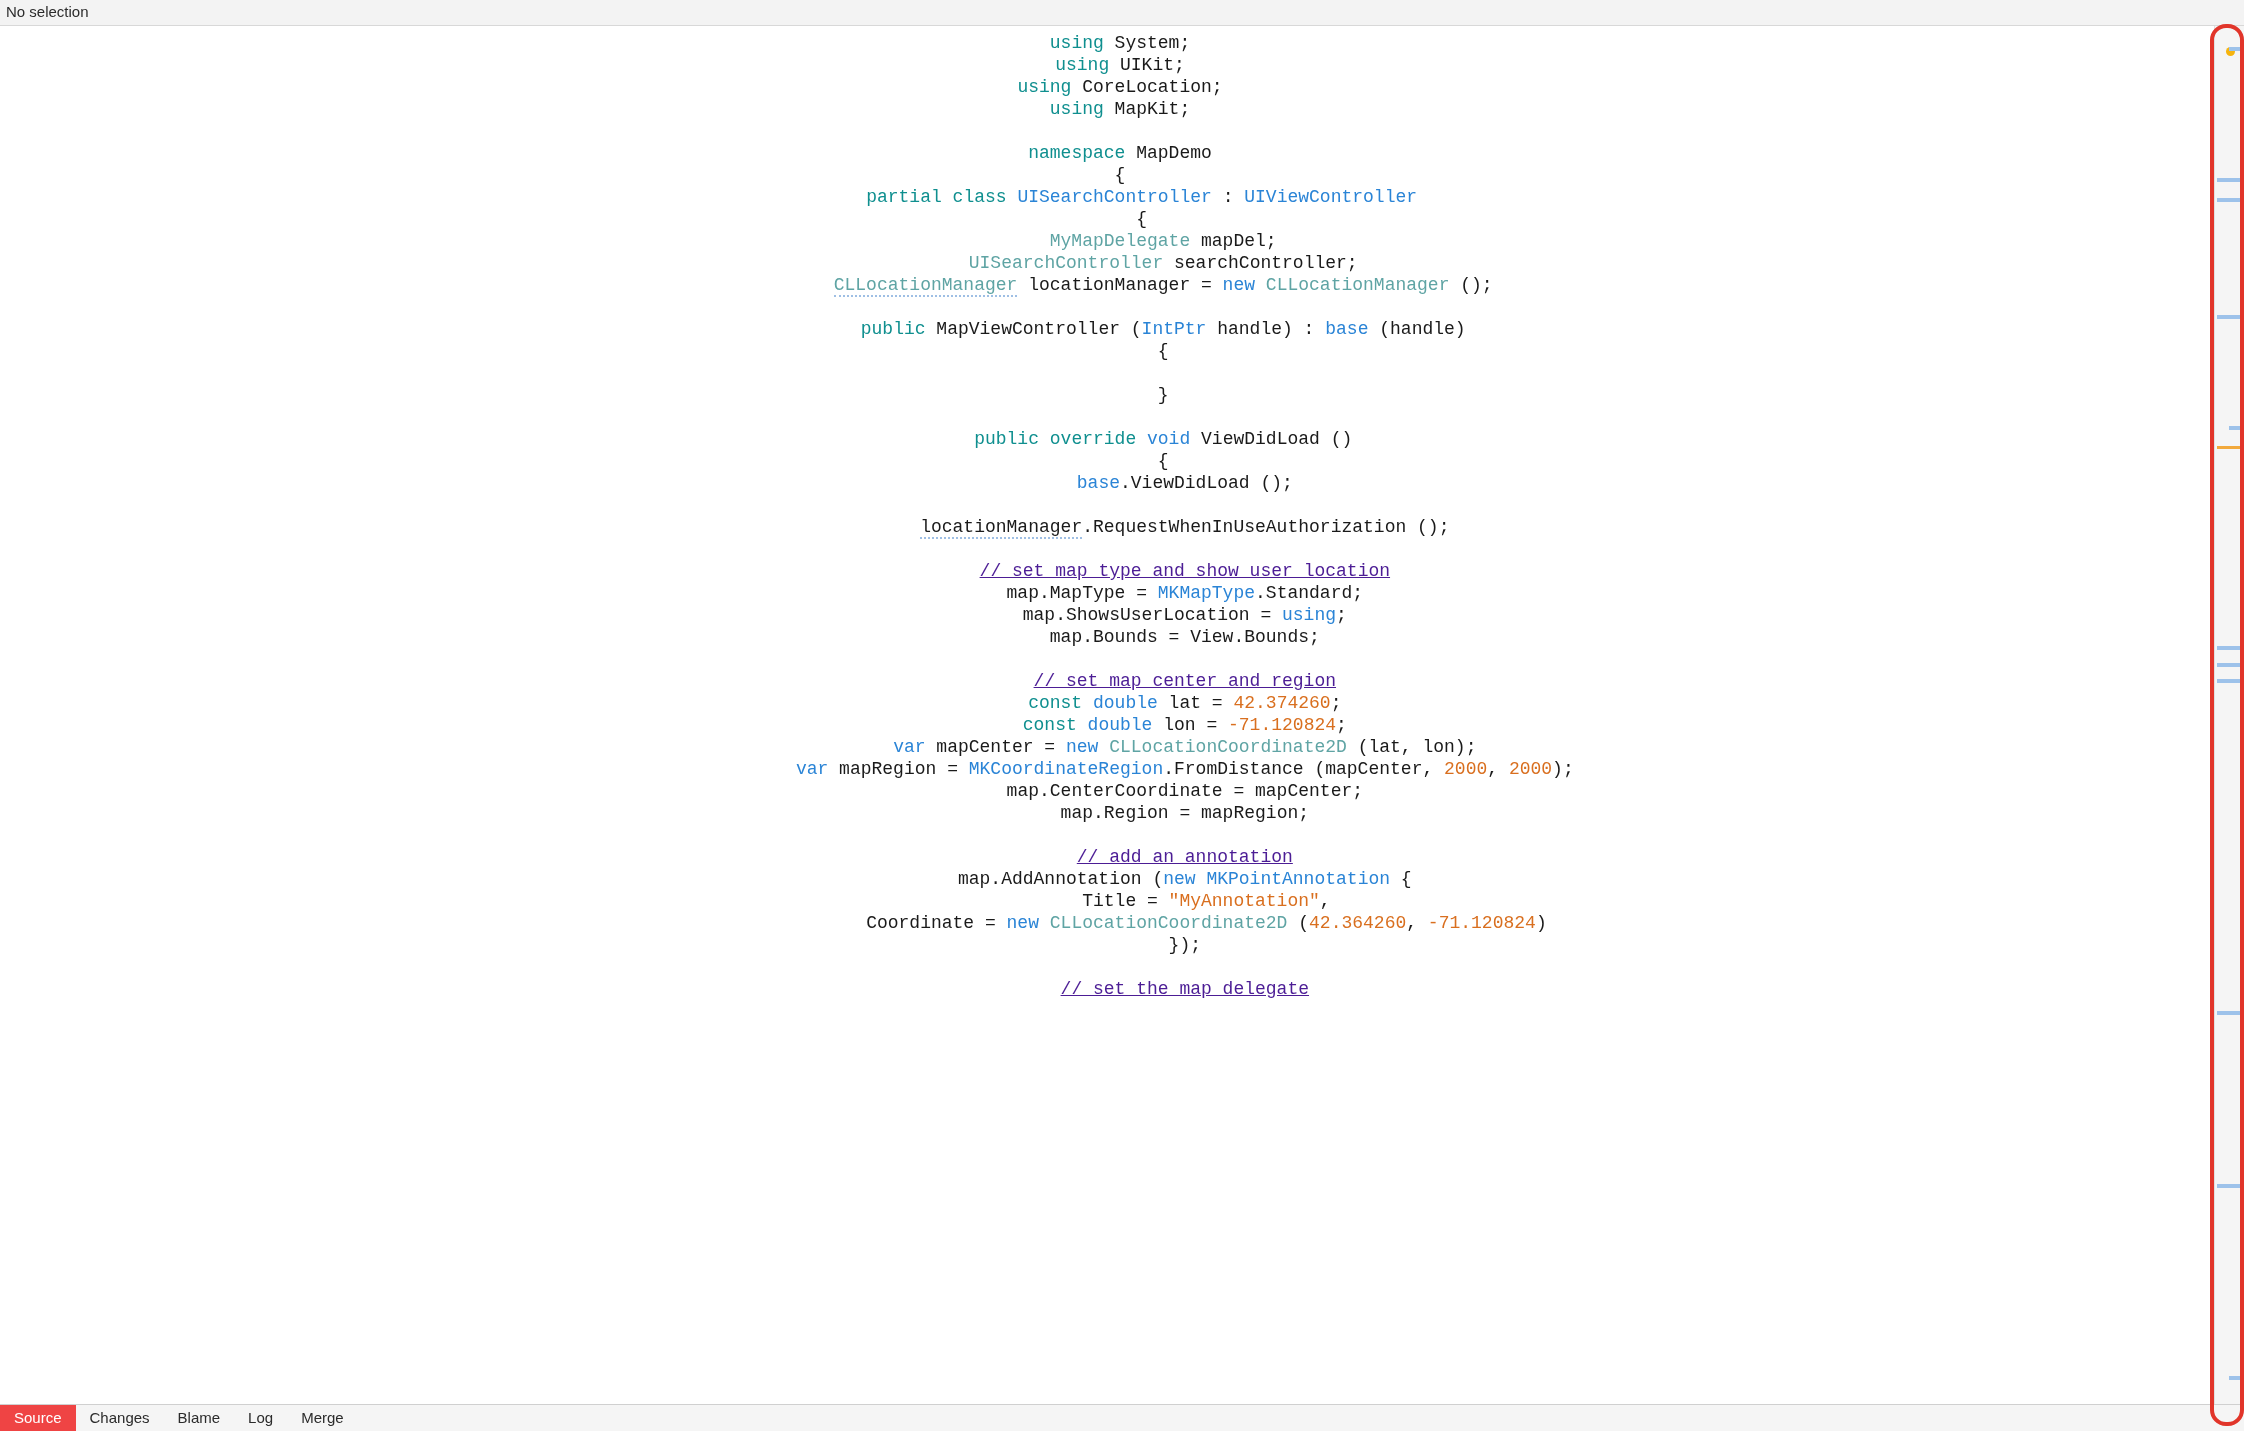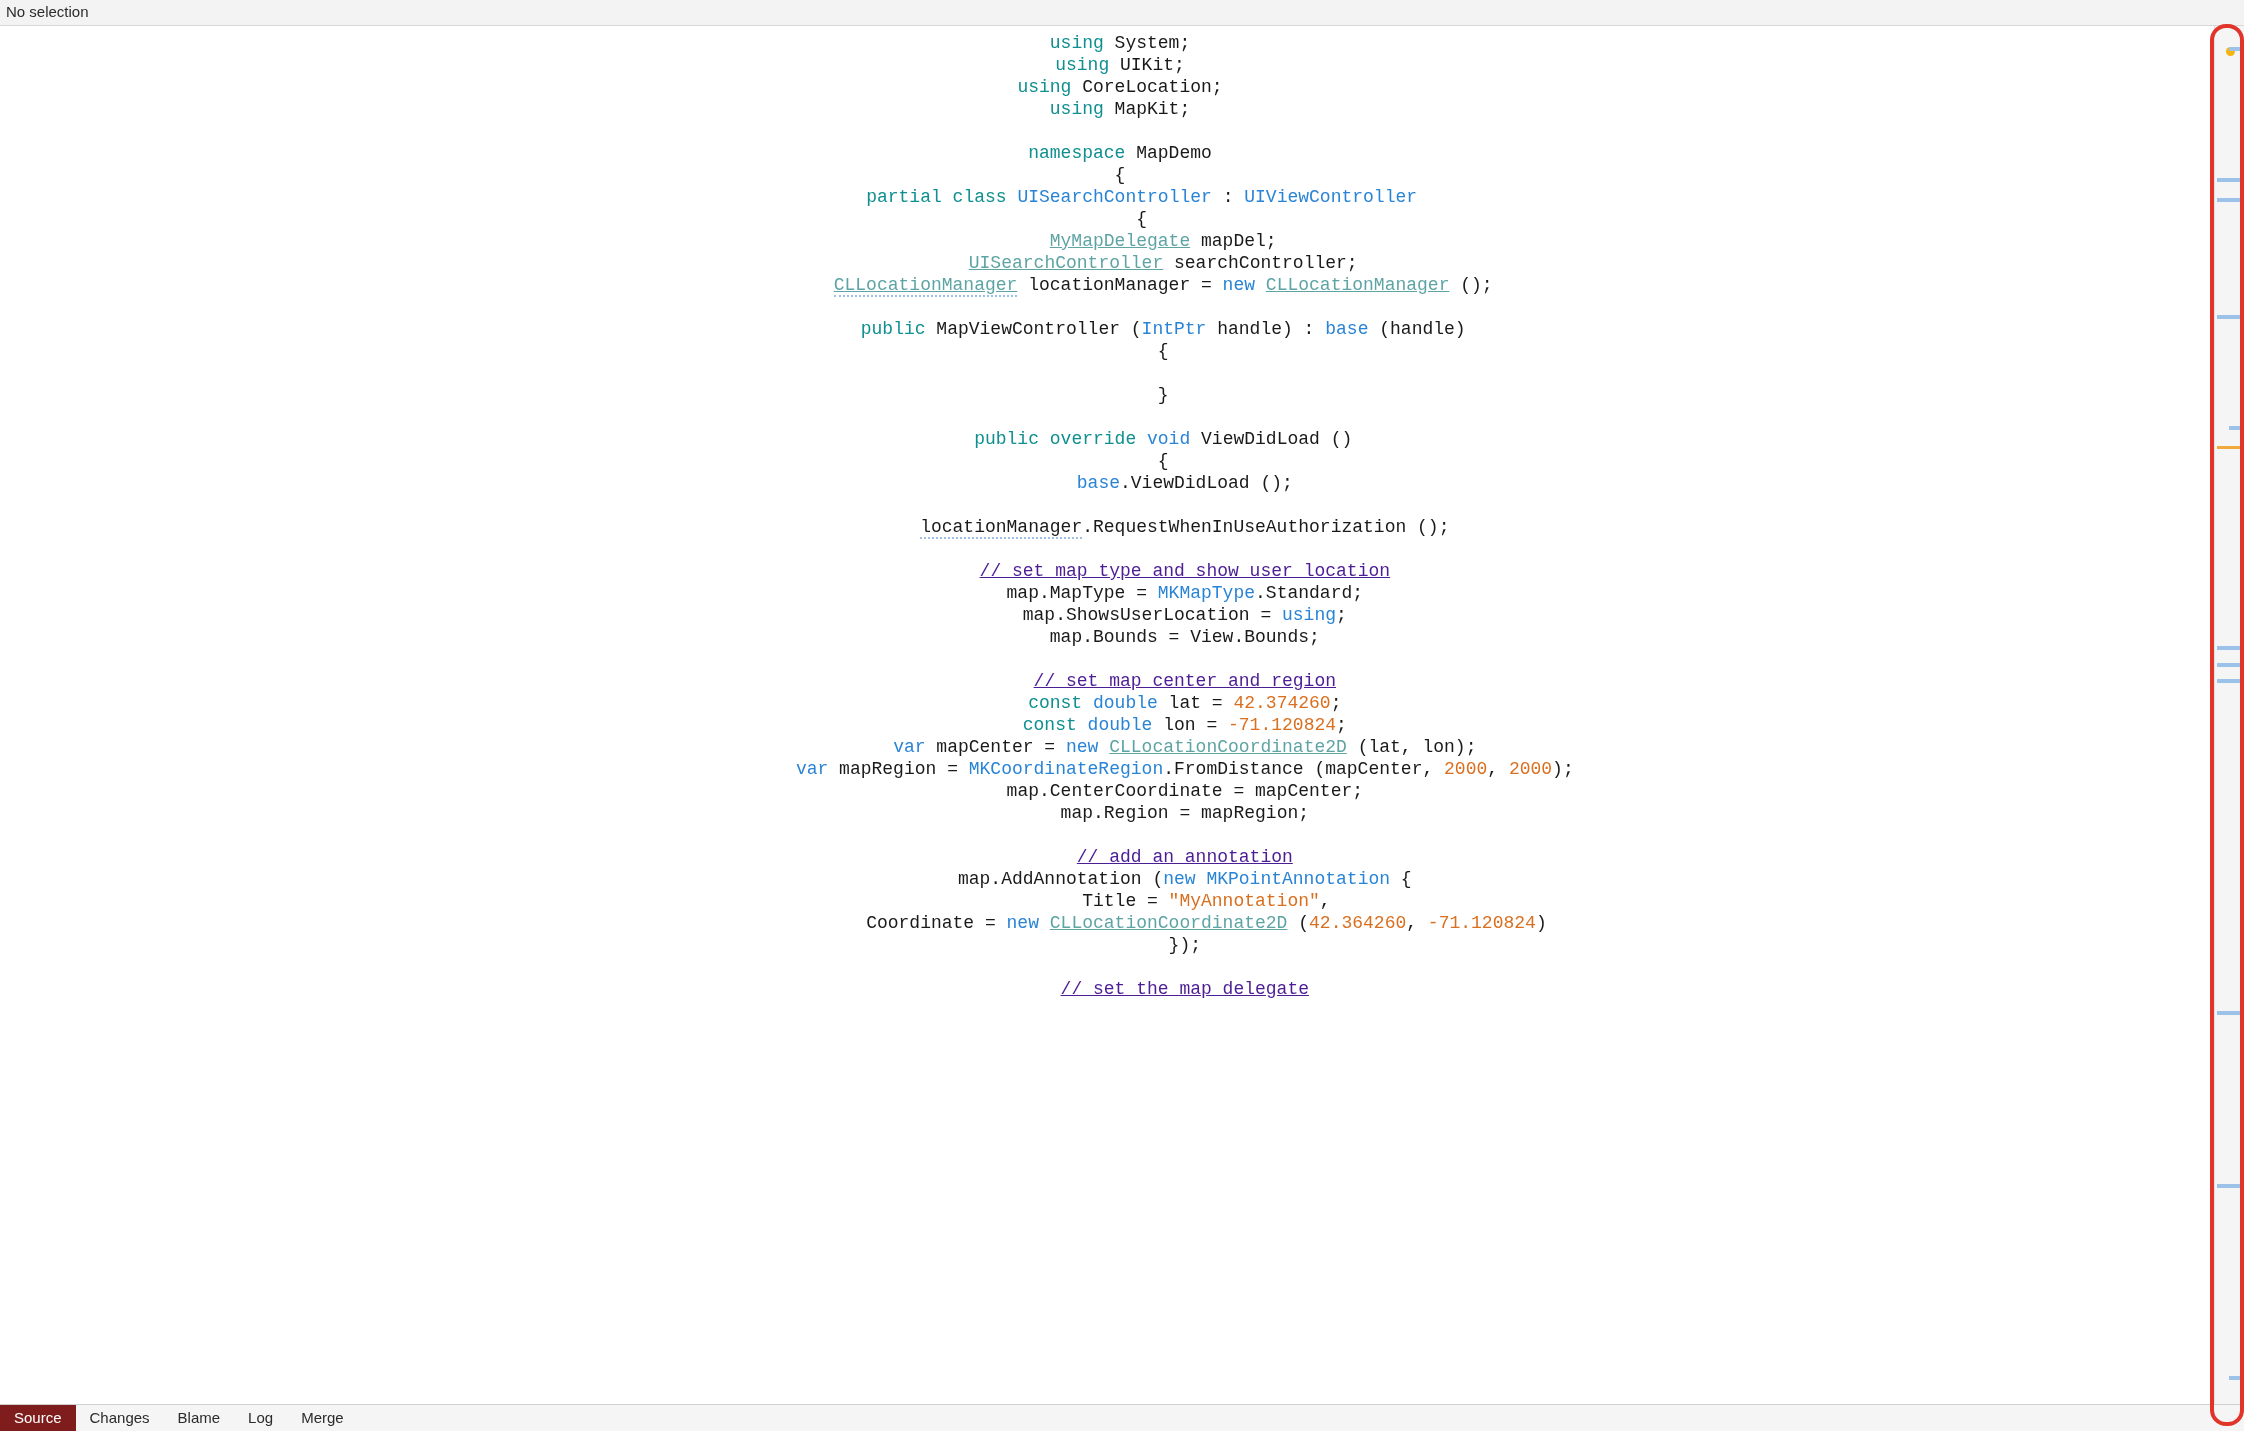--- a/index.html
+++ b/index.html
@@ -16,30 +16,30 @@
   
   .minimap { width:30px; background:#f5f5f5; border-left:1px solid #e0e0e0; position:relative; }
   .minimap .dot { position:absolute; left:11px; width:9px; height:9px; border-radius:50%; background:#f6b40e; }
   .minimap .mark-blue { position:absolute; left:2px; right:2px; height:4px; background:#9dc2ea; }
   .minimap .mark-orange { position:absolute; left:2px; right:2px; height:3px; background:#f2a93c; }
   .minimap .mark-blue.half { left:14px; }
 
   
   .bottom-tabs { display:flex; align-items:stretch; background:#f5f5f5; border-top:1px solid #d0d0d0; font-family:-apple-system, Helvetica, Arial, sans-serif; font-size:15px; }
   .bottom-tabs .tab { padding:4px 14px 5px 14px; color:#2b2b2b; cursor:pointer; }
-  .bottom-tabs .tab.active { background:#7f1d1d; color:#fff; }
+  .bottom-tabs .tab.active { background:#ef4444; color:#fff; }
 
   
   .callout { position:absolute; top:24px; right:0px; bottom:5px; width:34px; border:4px solid #e1352a; border-radius:16px; pointer-events:none; }
 
   
   .kw   { color:#0f8f8f; }      
   .kw2  { color:#2a84d6; }      
   .type { color:#2a84d6; }      
-  .type2{ color:#5fa4a4;text-decoration:underline; }      
+  .type2{ color:#5fa4a4; }      
   .ital { }  
   .cmt  { color:#4c1d95;text-decoration:underline; }
   .num  { color:#d96f1f; }
   .str  { color:#d96f1f; }
   .dotted { border-bottom:2px dotted #9fbfe4; }
 </style>
 </head>
 <body>
 
 <div class="root">

